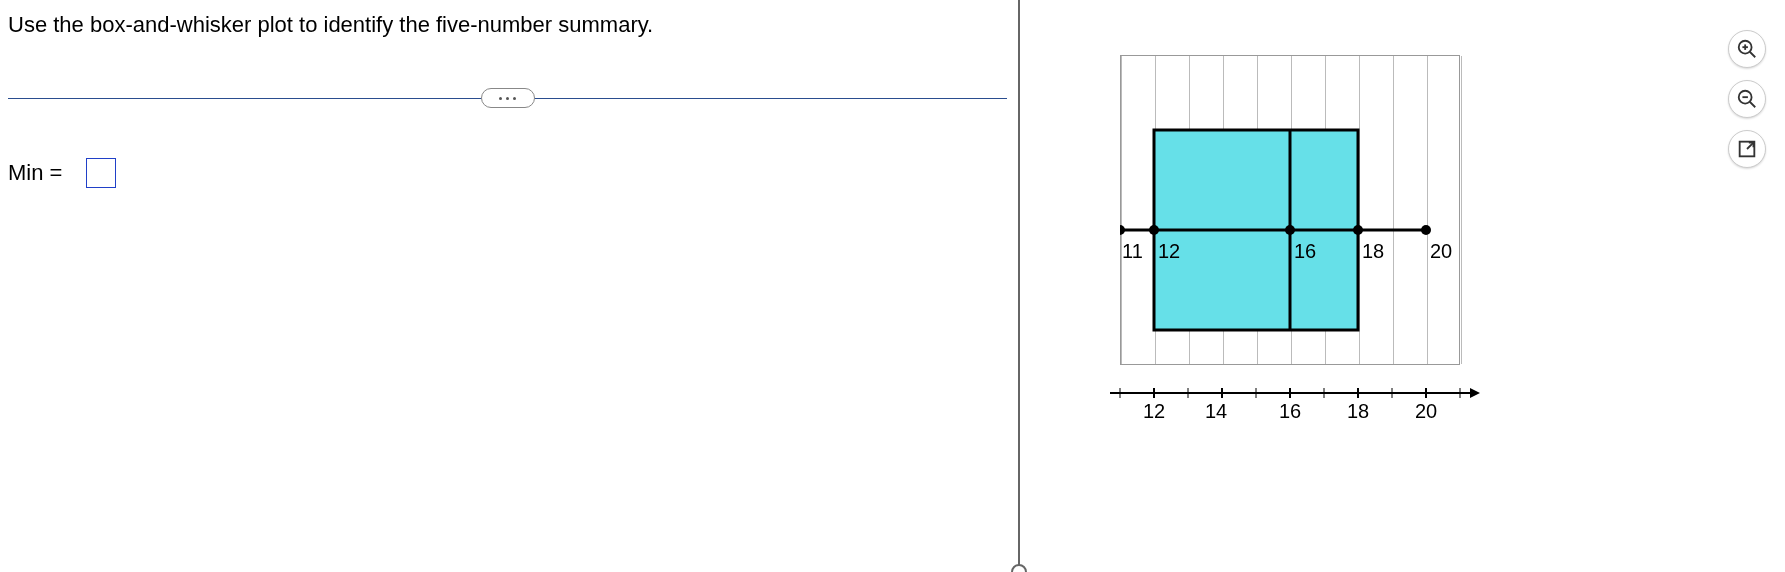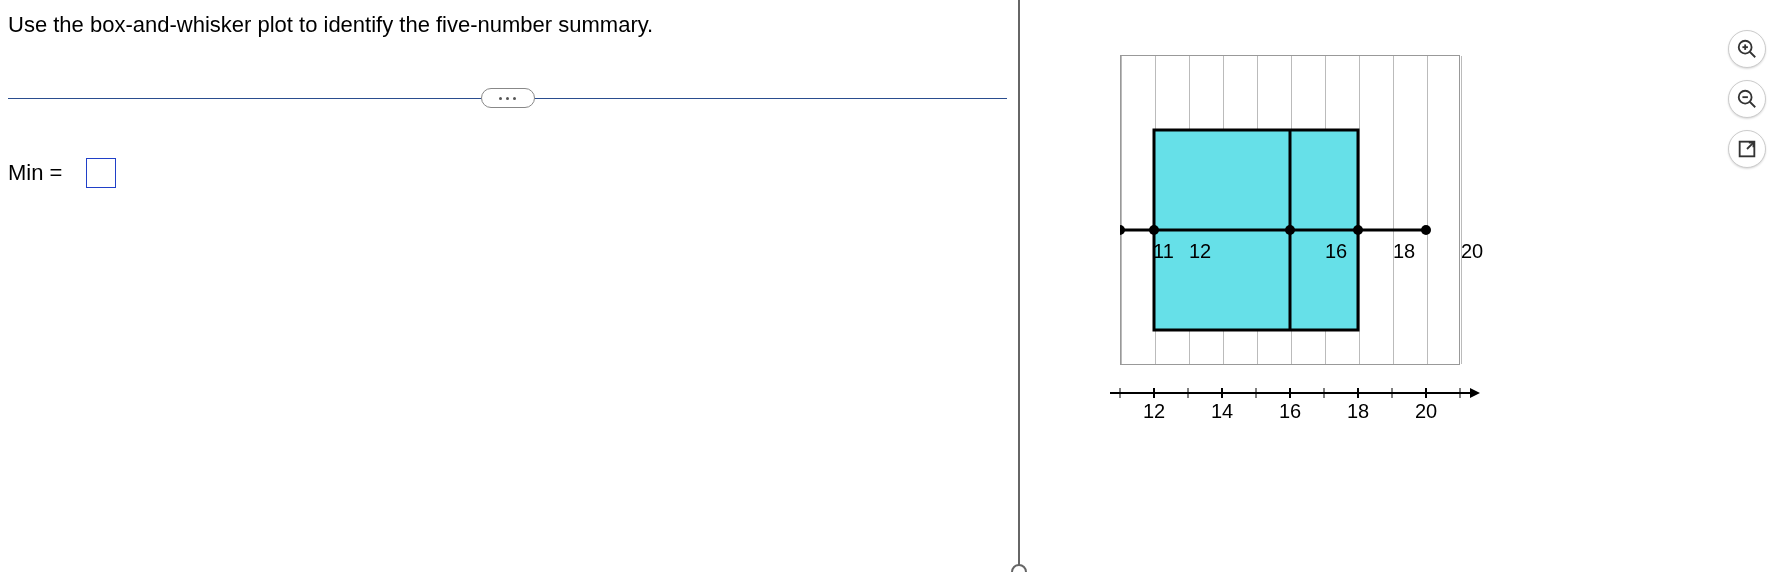--- a/index.html
+++ b/index.html
@@ -119,21 +119,20 @@
   .boxplot-svg {
     position: absolute;
     left: 0; top: 0;
     width: 340px;
     height: 310px;
   }
   .box-label {
     position: absolute;
     font-size: 20px;
     color: #000;
-    padding-left: 31px;
   }
   .axis-svg {
     position: absolute;
     left: -10px;
     top: 330px;
     width: 370px;
     height: 40px;
   }
   .axis-label {
     position: absolute;
@@ -241,21 +240,21 @@
       <line x1="146" y1="3" x2="146" y2="13" stroke="#000" stroke-width="1"></line>
       <line x1="180" y1="3" x2="180" y2="13" stroke="#000" stroke-width="2"></line>
       <line x1="214" y1="3" x2="214" y2="13" stroke="#000" stroke-width="1"></line>
       <line x1="248" y1="3" x2="248" y2="13" stroke="#000" stroke-width="2"></line>
       <line x1="282" y1="3" x2="282" y2="13" stroke="#000" stroke-width="1"></line>
       <line x1="316" y1="3" x2="316" y2="13" stroke="#000" stroke-width="2"></line>
       <line x1="350" y1="3" x2="350" y2="13" stroke="#000" stroke-width="1"></line>
     </svg>
 
     <div class="axis-label" style="left:34px">12</div>
-    <div class="axis-label" style="left:102px">14</div>
+    <div class="axis-label" style="left:96px">14</div>
     <div class="axis-label" style="left:170px">16</div>
     <div class="axis-label" style="left:238px">18</div>
     <div class="axis-label" style="left:306px">20</div>
   </div>
 
   <div class="tool-col">
     <div class="tool-btn">
       <svg viewBox="0 0 24 24">
         <circle cx="10" cy="10" r="7" fill="none" stroke="#333" stroke-width="2"></circle>
         <line x1="15" y1="15" x2="21" y2="21" stroke="#333" stroke-width="2"></line>

